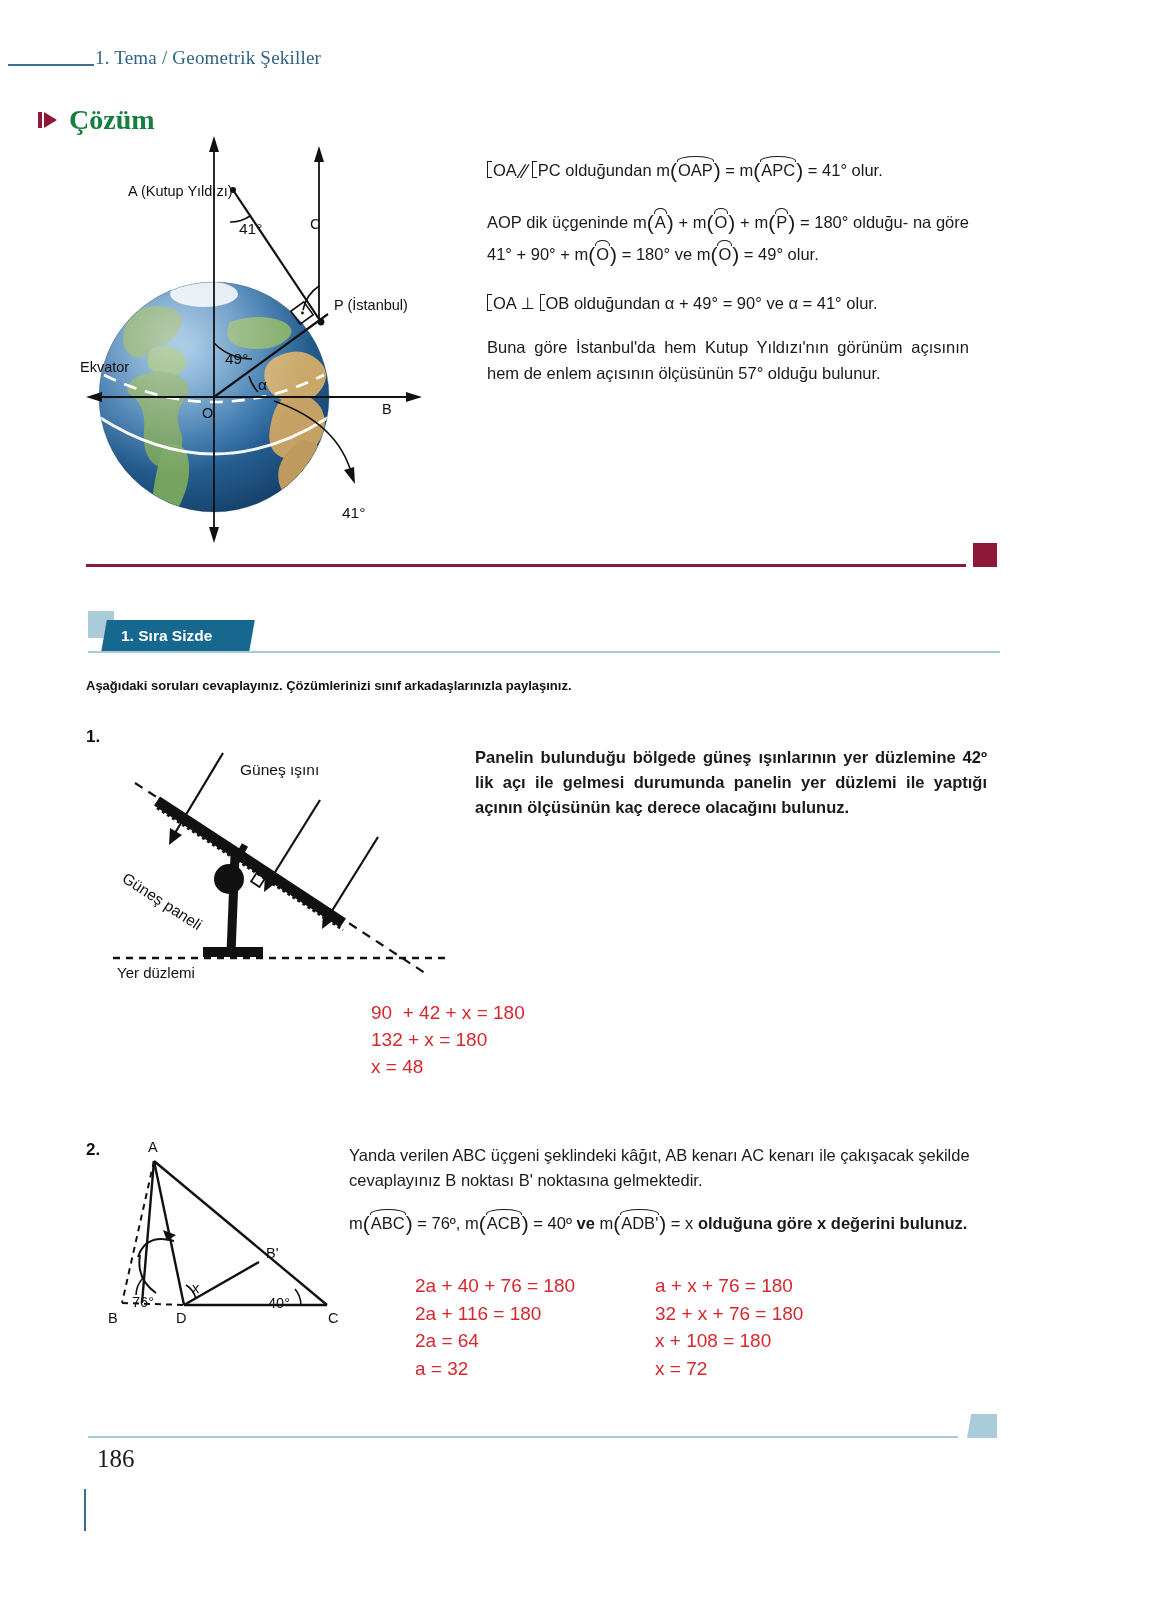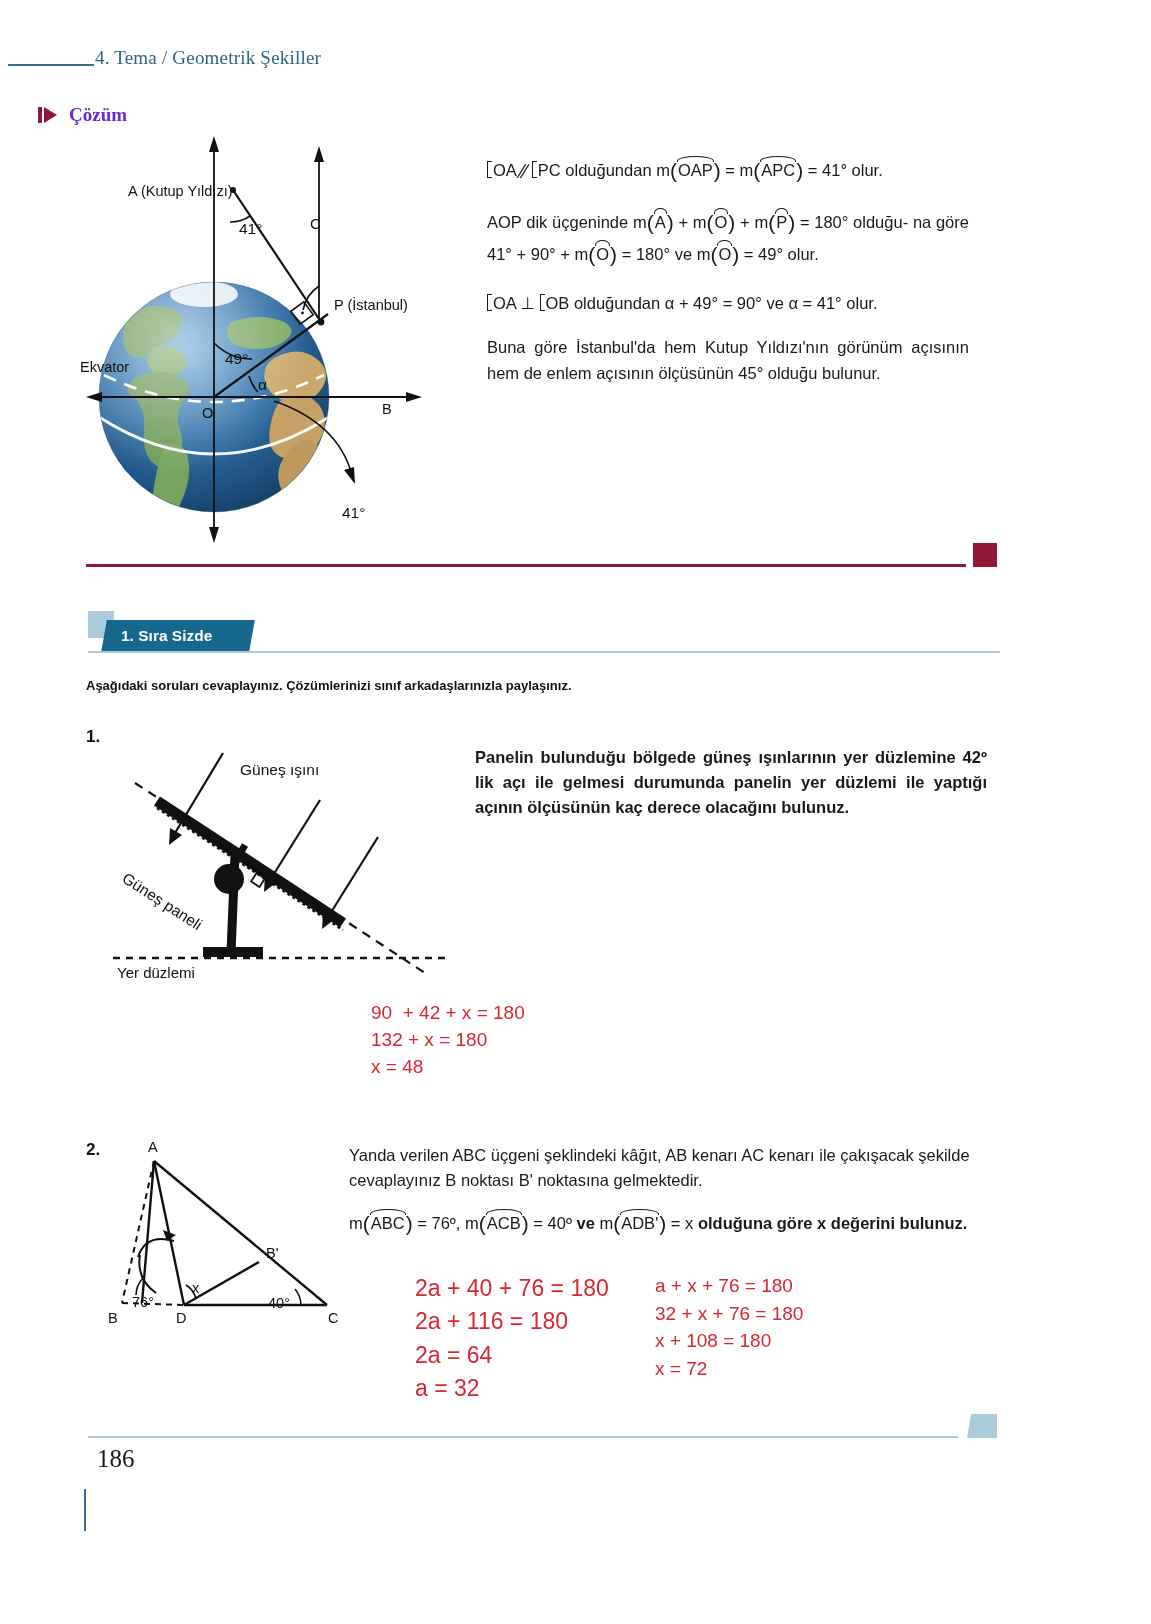--- a/index.html
+++ b/index.html
@@ -50,23 +50,23 @@
   }
   .cozum-tri::after{
     content:"";
     position:absolute;
     left:-19px; top:-8px;
     width:4px;height:16px;
     background:#8f1838;
   }
   .cozum-label {
     font-family: "Liberation Serif", serif;
-    font-size: 19px;
+    font-size: 28px;
     font-weight: bold;
-    color: #6d28d9;
+    color: #15803d;
   }
 
   
   .globe-fig { position: absolute; left: 78px; top: 122px; width: 390px; height: 430px; }
   .globe-fig svg { display:block; }
   .fig-txt { font-family:"Liberation Sans", sans-serif; fill:#111; }
 
   
   .sol-text { position: absolute; left: 487px; top: 155px; width: 500px; }
   .sol-p {
@@ -181,21 +181,21 @@
     position:absolute; left:86px; top:1140px;
     font-size:17px; font-weight:bold; color:#111;
   }
   .tri-fig { position:absolute; left:96px; top:1135px; width:265px; height:190px; }
 
   .q2-text { position:absolute; left:349px; top:1143px; width:660px; }
   .q2-text p { margin:0 0 15px 0; font-size:16.5px; line-height:1.52; }
 
   .q2-ansA {
     position:absolute; left:415px; top:1272px;
-    color:#d6272e; font-size:23px; line-height:1.45;
+    color:#d6272e; font-size:19px; line-height:1.45;
     white-space:pre;
   }
   .q2-ansB {
     position:absolute; left:655px; top:1272px;
     color:#d6272e; font-size:19px; line-height:1.45;
     white-space:pre;
   }
 
   
   .foot-rule {
@@ -215,21 +215,21 @@
   .page-num {
     position:absolute; left:97px; top:1445px;
     font-family:"Liberation Serif", serif;
     font-size:25px; color:#1a1a1a;
   }
 </style>
 </head>
 <body>
 
 <div class="header-rule"></div>
-<div class="header-title">4. Tema / Geometrik Şekiller</div>
+<div class="header-title">1. Tema / Geometrik Şekiller</div>
 
 <div class="cozum-wrap">
   <span class="cozum-tri"></span>
   <span class="cozum-label">Çözüm</span>
 </div>
 
 <div class="globe-fig">
 <svg width="390" height="430" viewBox="0 0 390 430" xmlns="http://www.w3.org/2000/svg">
   <defs>
     <radialGradient id="ocean" cx="38%" cy="30%" r="78%">
@@ -330,21 +330,21 @@
     <span>AOP dik üçgeninde m</span><span class="bigparen">(</span><span class="ov">A</span><span class="bigparen">)</span><span> + m</span><span class="bigparen">(</span><span class="ov">O</span><span class="bigparen">)</span><span> + m</span><span class="bigparen">(</span><span class="ov">P</span><span class="bigparen">)</span><span> = 180° olduğu-</span>
     <span>na göre 41° + 90° + m</span><span class="bigparen">(</span><span class="ov">O</span><span class="bigparen">)</span><span> = 180° ve m</span><span class="bigparen">(</span><span class="ov">O</span><span class="bigparen">)</span><span> = 49° olur.</span>
   </p>
 
   <p class="sol-p">
     <span class="bracket"></span><span>OA</span>
     <span>⊥</span>
     <span class="bracket"></span><span>OB olduğundan α + 49° = 90° ve α = 41° olur.</span>
   </p>
 
-  <p class="sol-p">Buna göre İstanbul'da hem Kutup Yıldızı'nın görünüm açısının hem de enlem açısının ölçüsünün 45° olduğu bulunur.</p>
+  <p class="sol-p">Buna göre İstanbul'da hem Kutup Yıldızı'nın görünüm açısının hem de enlem açısının ölçüsünün 57° olduğu bulunur.</p>
 </div>
 
 <div class="maroon-rule"></div>
 <div class="maroon-box"></div>
 
 <div class="sira-sq"></div>
 <div class="sira-tab">
     <span>1. Sıra Sizde</span>
   </div>
 <div class="sira-rule"></div>

